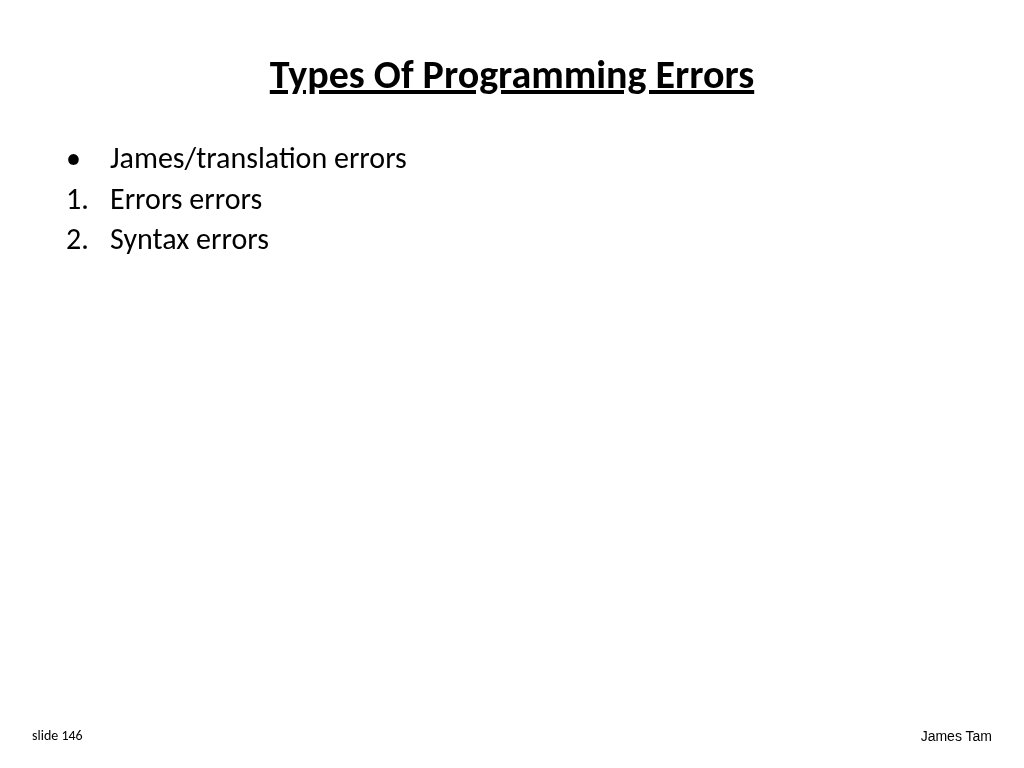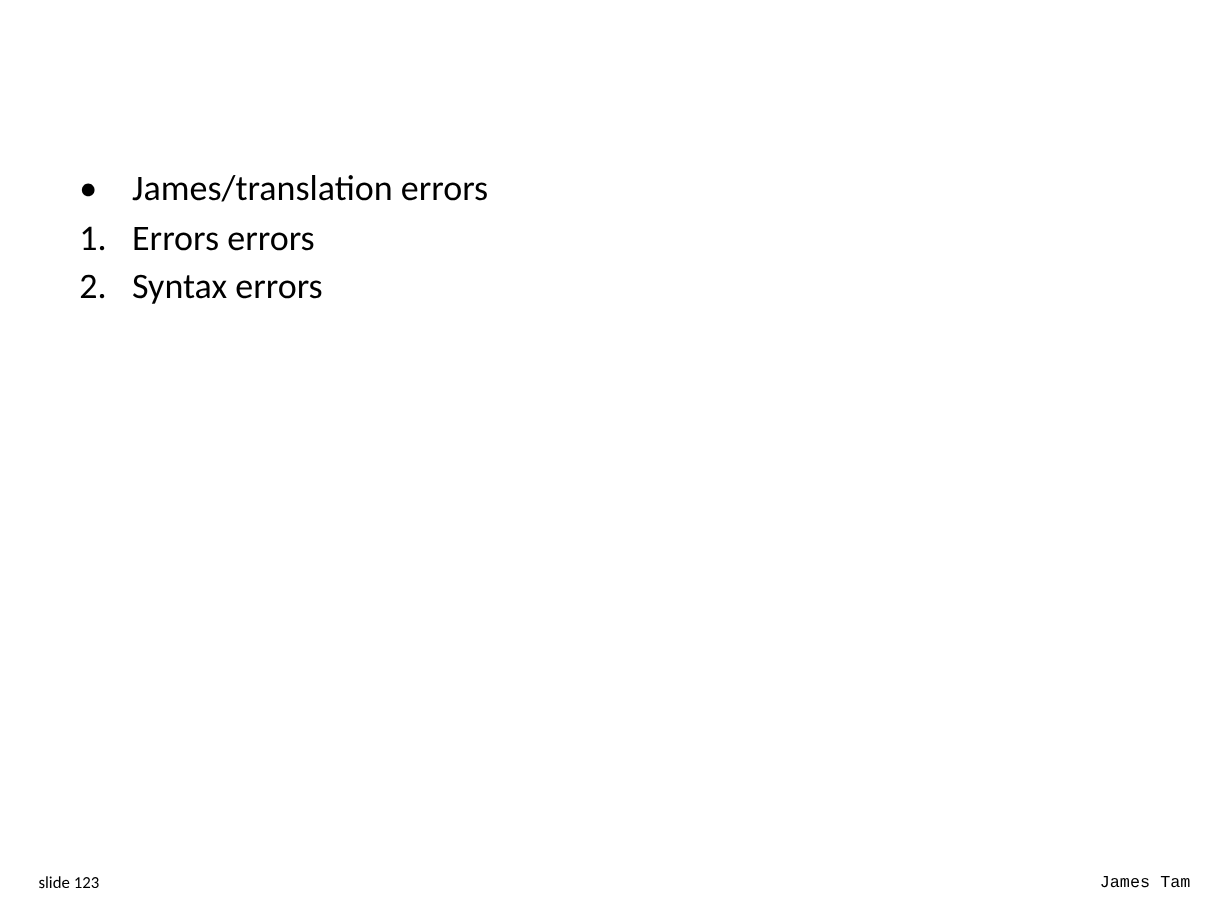--- a/index.html
+++ b/index.html
@@ -55,42 +55,43 @@
     left: 32px;
     bottom: 24px;
     font-size: 14px;
     color: #000;
   }
   .footer-right {
     position: absolute;
     right: 32px;
     bottom: 24px;
     font-size: 14px;
-    font-family: Liberation Mono, monospace;
+    font-family: Liberation Sans, sans-serif;
     color: #000;
   }
 </style>
 </head>
 <body>
 
 <div class="slide">
 
+  <div class="title">Types Of Programming Errors</div>
 
   <div class="body">
     <div class="row">
       <div class="marker">•</div>
       <div class="text">James/translation errors</div>
     </div>
     <div class="row">
       <div class="marker">1.</div>
       <div class="text">Errors errors</div>
     </div>
     <div class="row">
       <div class="marker">2.</div>
       <div class="text">Syntax errors</div>
     </div>
   </div>
 
-  <div class="footer-left">slide 123</div>
+  <div class="footer-left">slide 146</div>
 
   <div class="footer-right">James Tam</div>
 
 </div>
 
 </body></html>

